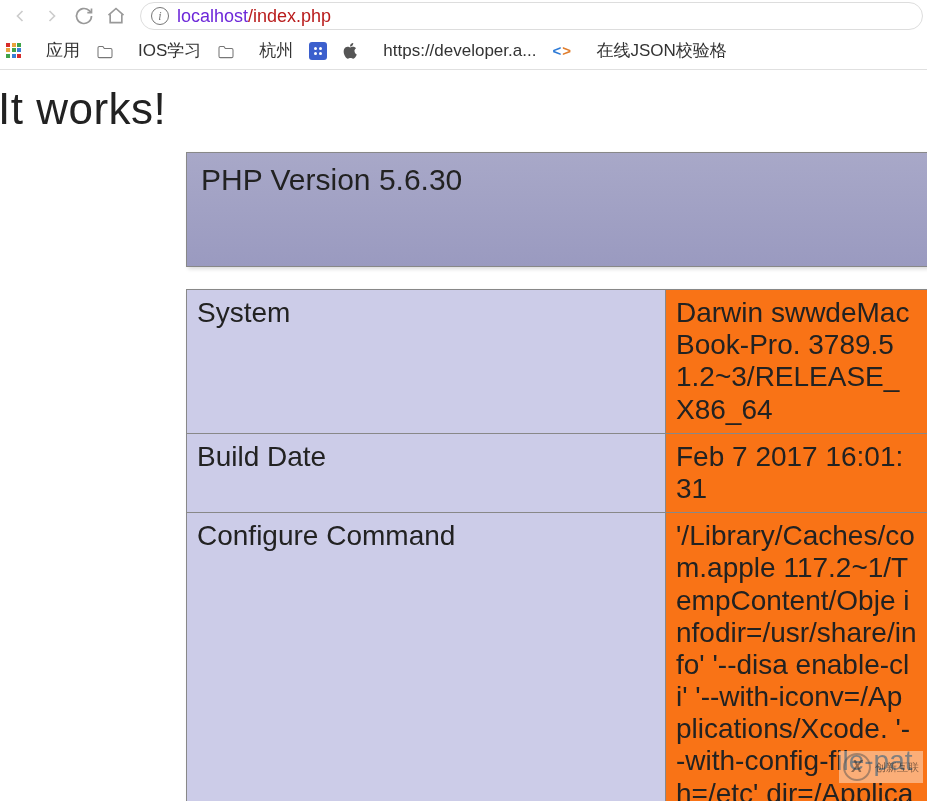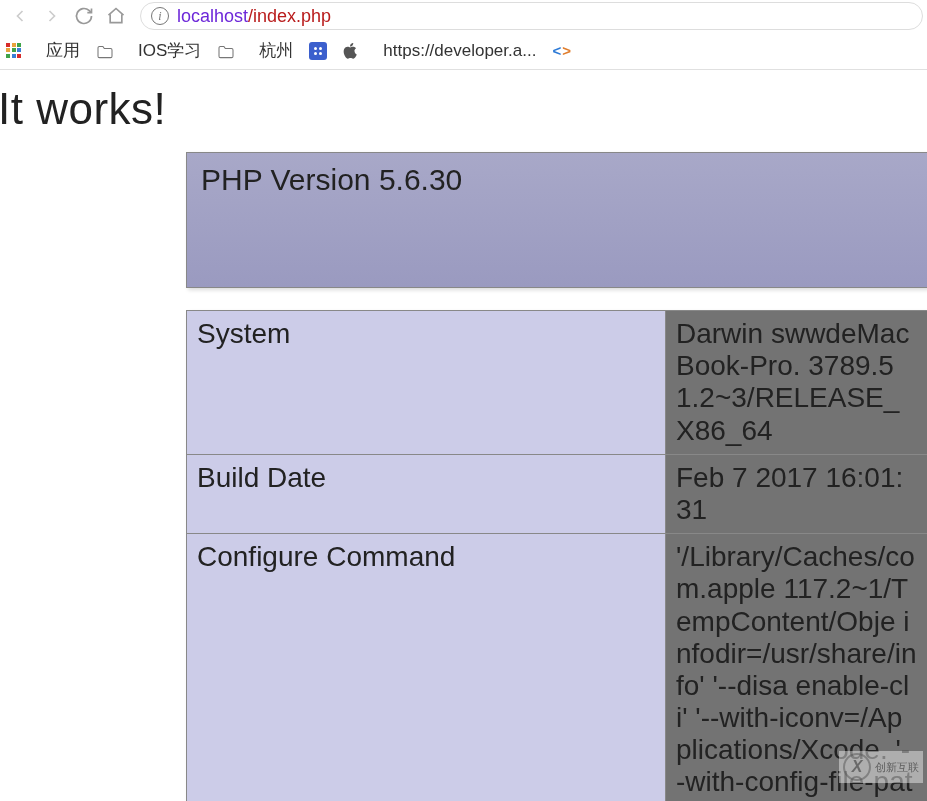--- a/index.html
+++ b/index.html
@@ -164,21 +164,21 @@
       margin-left: -2px;
       letter-spacing: 0.5px;
     }
     .php-container {
       margin-left: 186px;
       width: 742px;
     }
     .php-banner {
       background: linear-gradient(180deg, #a8a8c8 0%, #9a9ac0 100%);
       border: 1px solid #888;
-      height: 136px;
+      height: 115px;
       padding: 10px 14px;
       box-shadow: 2px 2px 4px rgba(0,0,0,0.15);
     }
     .php-banner-title {
       font-size: 30px;
       font-weight: 400;
       color: #222;
     }
     .php-table {
       margin-top: 22px;
@@ -192,21 +192,21 @@
       font-size: 28px;
       vertical-align: top;
       line-height: 1.15;
       color: #222;
     }
     .php-table td.label {
       background: #cccce8;
       width: 479px;
     }
     .php-table td.value {
-      background: #737373;
+      background: #f97316;
       word-break: break-all;
     }
     .watermark {
       position: absolute;
       right: 4px;
       bottom: 18px;
       display: flex;
       align-items: center;
       gap: 4px;
       opacity: 0.7;
@@ -312,20 +312,21 @@
           <path d="M17.05 12.536c-.03-2.99 2.44-4.426 2.553-4.496-1.39-2.033-3.553-2.312-4.323-2.344-1.84-.187-3.59 1.084-4.523 1.084-.933 0-2.372-1.057-3.896-1.029-2.003.03-3.85 1.165-4.882 2.96-2.082 3.61-.533 8.956 1.497 11.885 1.015 1.464 2.225 3.108 3.81 3.049 1.53-.062 2.108-.99 3.957-.99 1.849 0 2.367.99 3.984.96 1.645-.03 2.687-1.493 3.695-2.963 1.165-1.7 1.645-3.346 1.674-3.43-.036-.017-3.213-1.233-3.246-4.886zM14.128 3.69c.843-1.022 1.411-2.441 1.256-3.855-1.214.049-2.684.808-3.556 1.83-.781.905-1.466 2.35-1.281 3.737 1.354.105 2.738-.688 3.581-1.712z"></path>
         </svg>
     </span>
     <span>https://developer.a...</span>
   </div>
   <div class="bookmark-item">
     <span class="json-icon">
       <span class="ang l">&lt;</span>
         <span class="ang r">&gt;</span>
     </span>
+    <span>在线JSON校验格</span>
   </div>
 </div>
 
 <div class="content">
   <div class="heading">It works!</div>
 
   <div class="php-container">
     <div class="php-banner">
       <div class="php-banner-title">PHP Version 5.6.30</div>
     </div>

